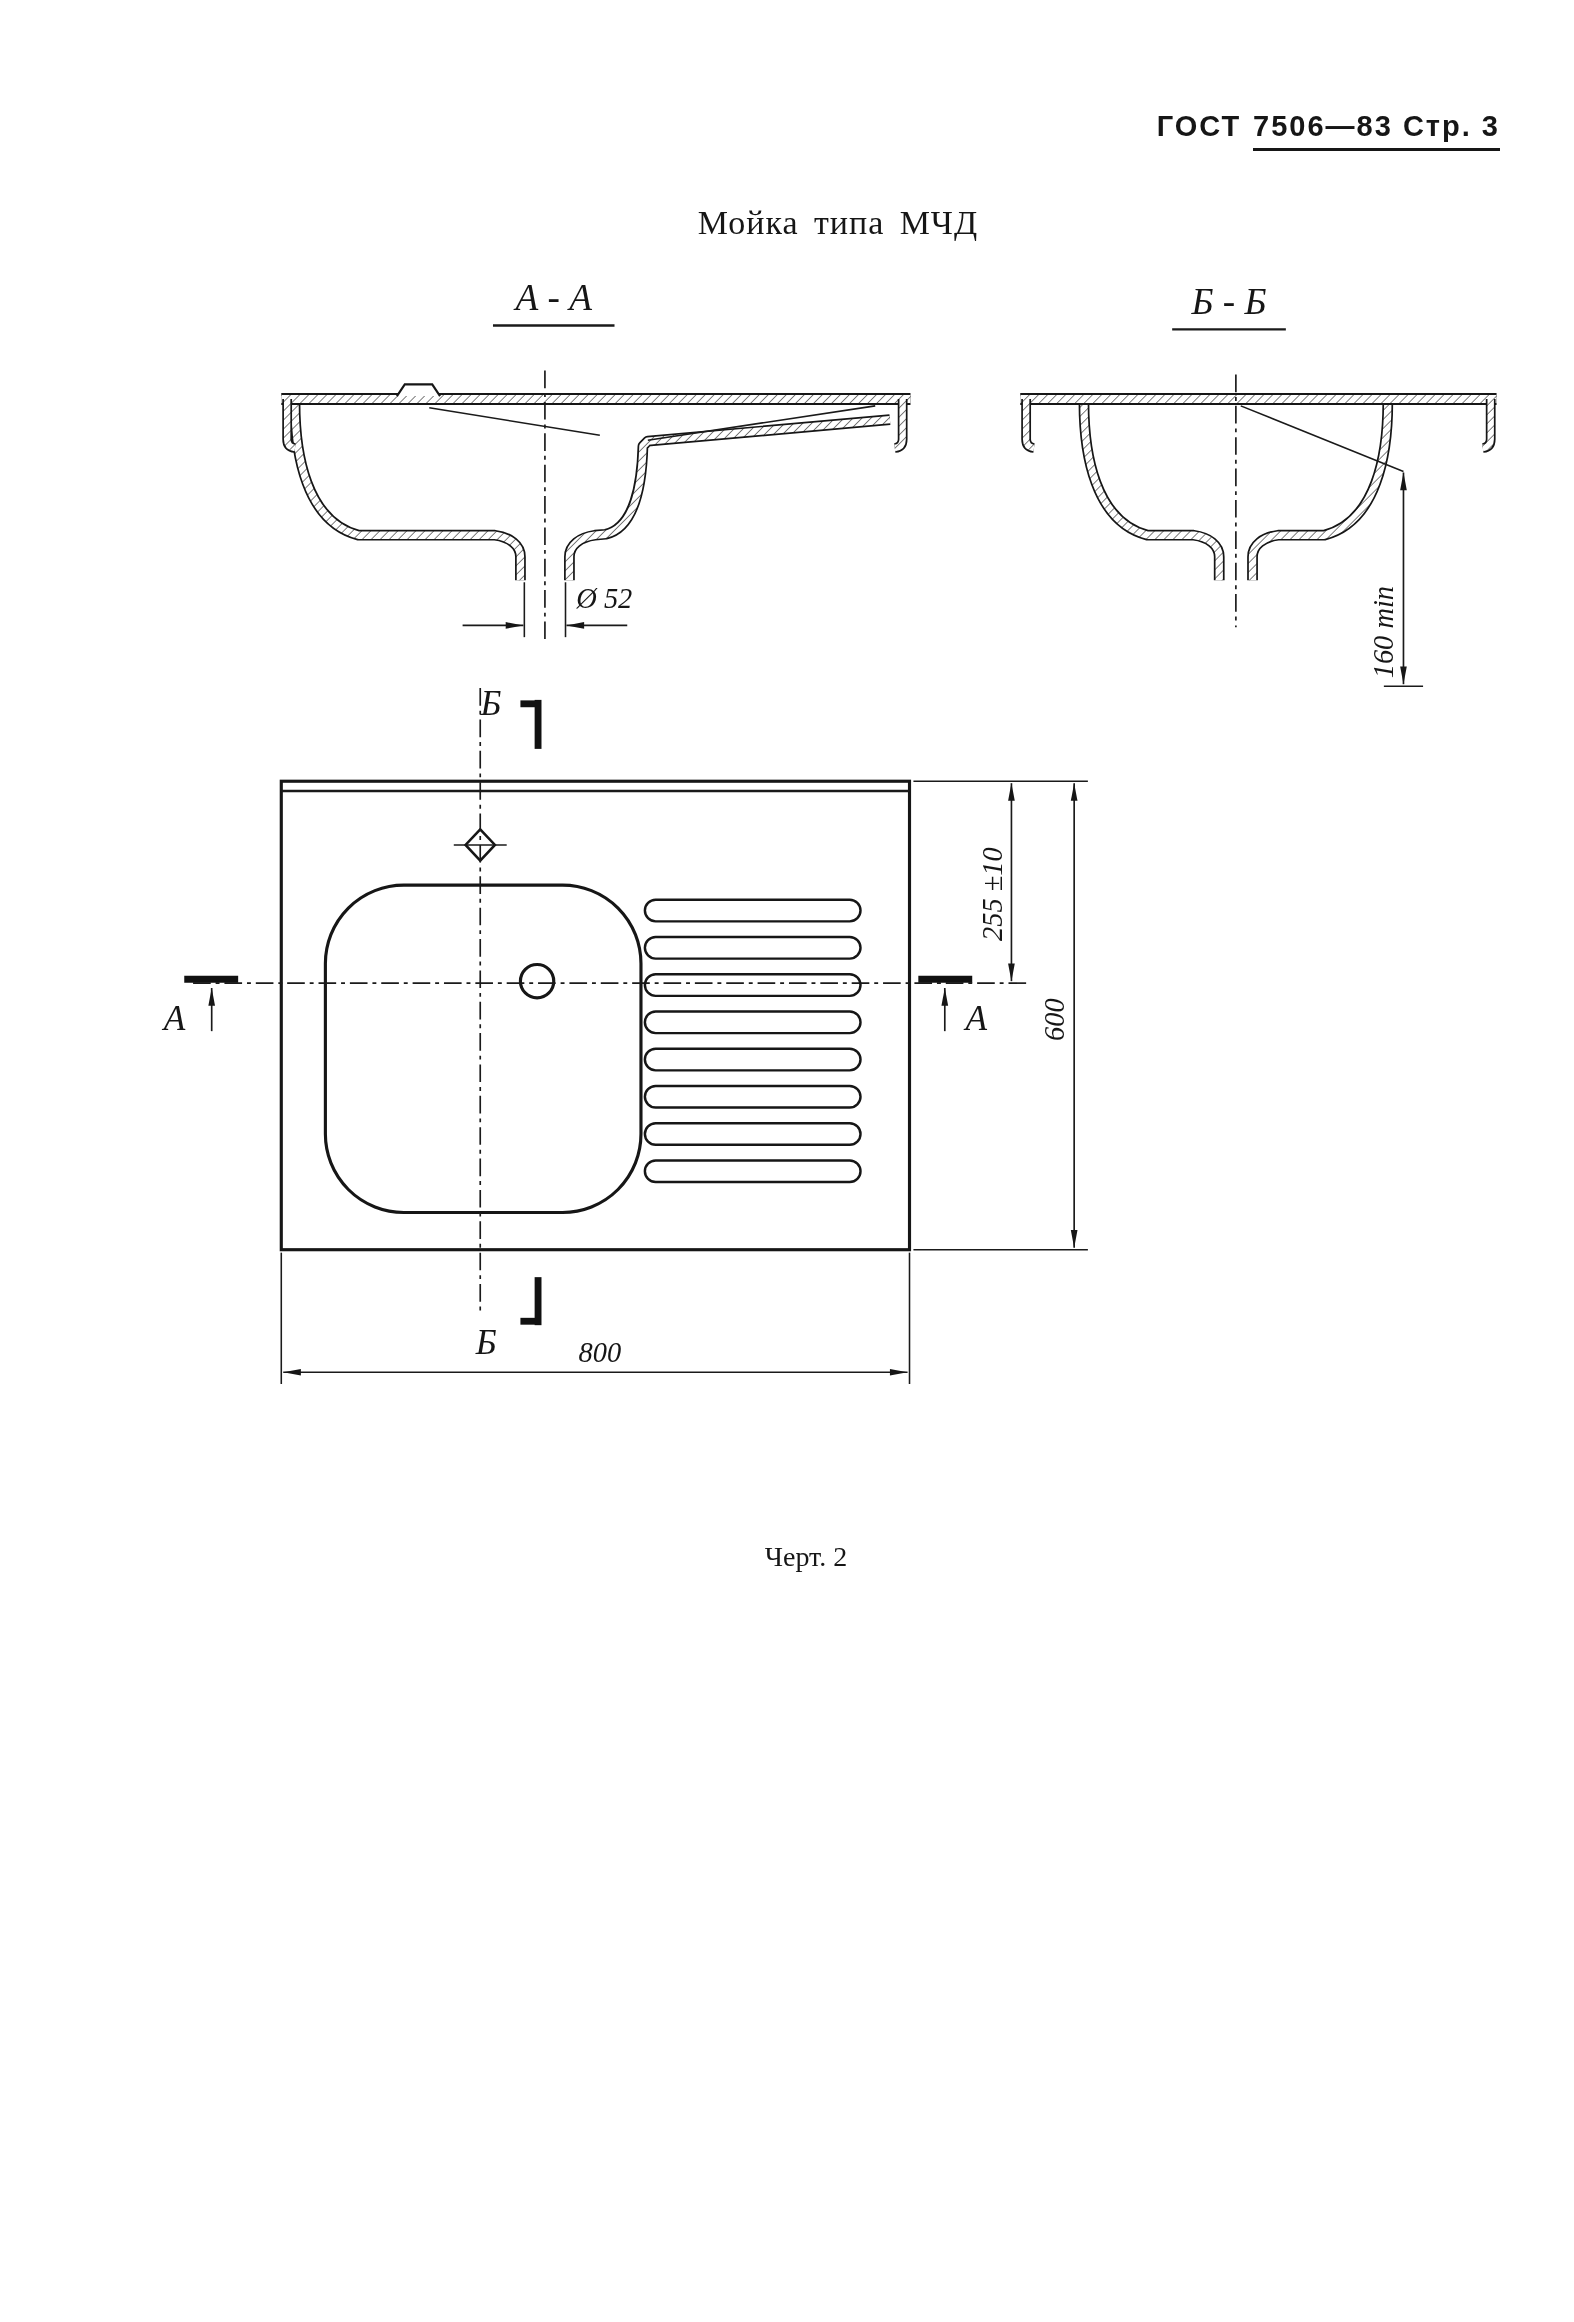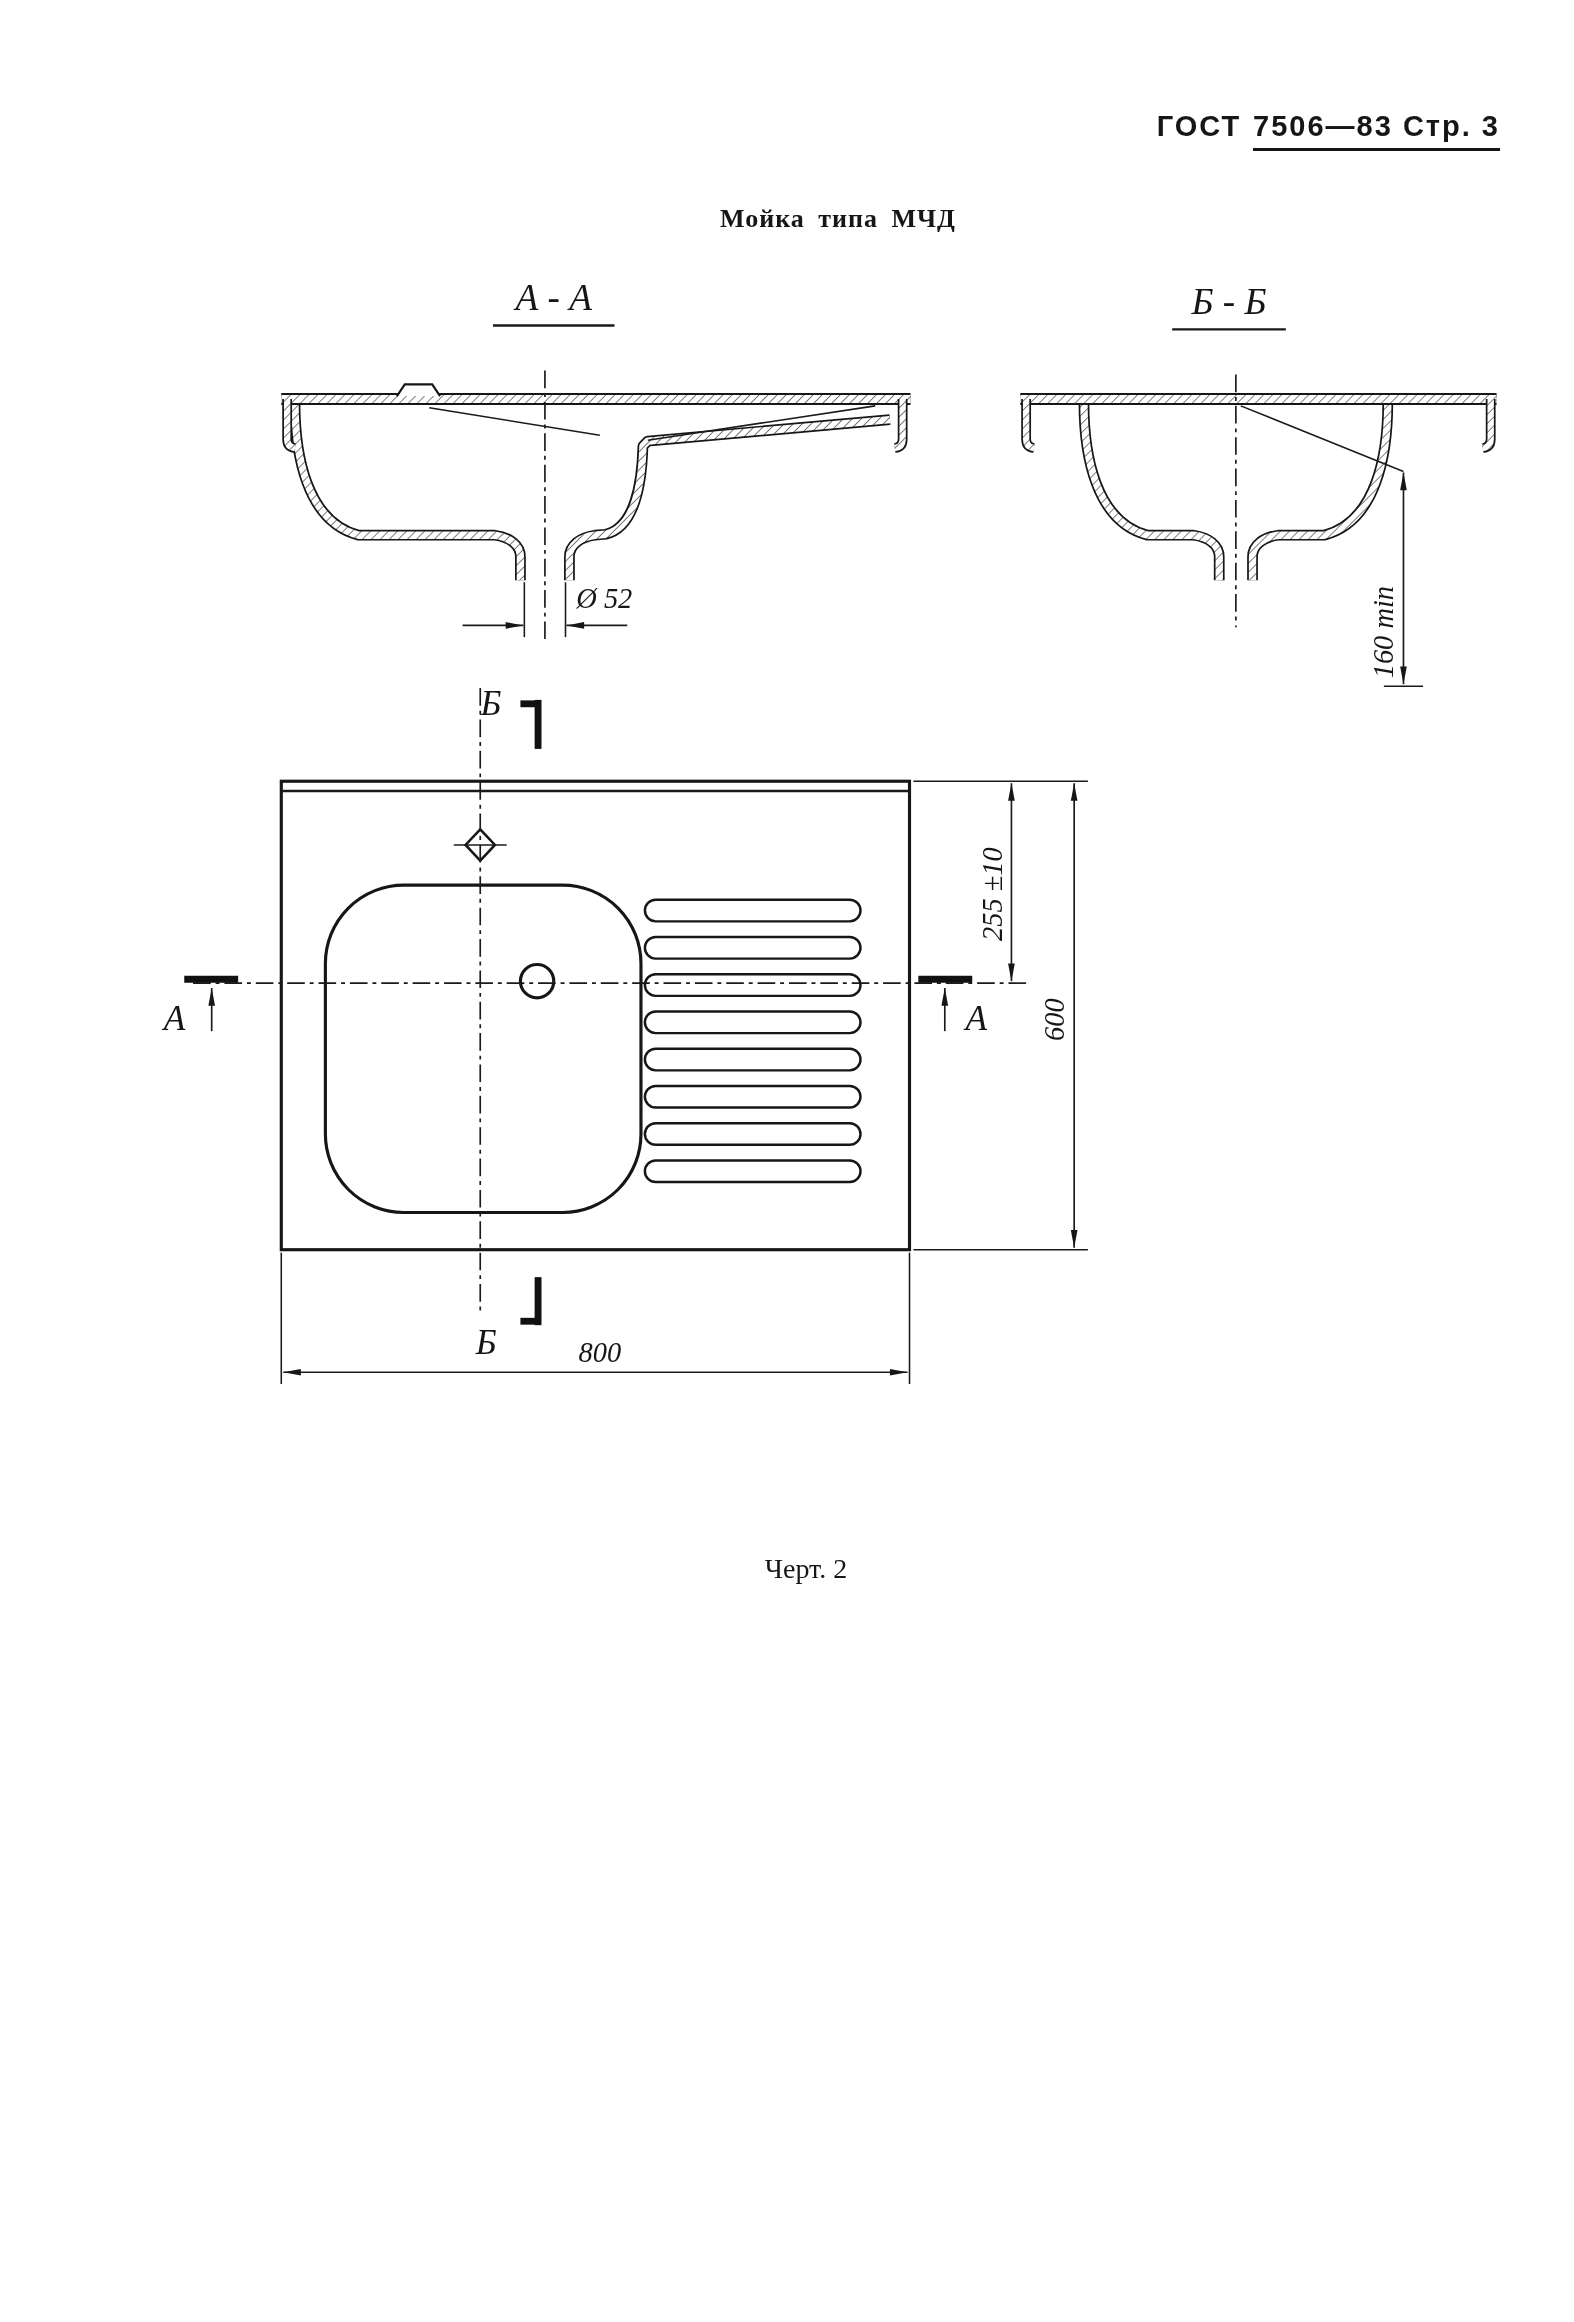--- a/index.html
+++ b/index.html
@@ -3,24 +3,24 @@
 <meta charset="utf-8">
 <style>
   html,body{margin:0;padding:0;background:#ffffff;}
   .page{position:relative;width:1574px;height:2265px;background:#ffffff;overflow:hidden;
         font-family:"Liberation Serif",serif;color:#161616;}
   .hdr{position:absolute;top:110px;right:74px;font-family:"Liberation Sans",sans-serif;
        font-weight:bold;font-size:29px;letter-spacing:2px;white-space:nowrap;}
   .hdr .g{margin-right:11.8px;}
   .hdr .u{display:inline-block;border-bottom:3.4px solid #161616;padding-bottom:4.9px;}
   .ttl{position:absolute;top:204px;left:838px;transform:translateX(-50%);
-       font-weight:bold;font-size:26px;letter-spacing:1px;word-spacing:5.9px;white-space:nowrap;}
+       font-weight:normal;font-size:34px;letter-spacing:1px;word-spacing:5.9px;white-space:nowrap;}
   .notes{position:absolute;top:1433px;left:194px;font-size:28px;line-height:1.3;
          word-spacing:4.9px;white-space:nowrap;}
-  .cap{position:absolute;top:1541px;left:806px;transform:translateX(-50%);font-size:28px;margin-top:12px;}
+  .cap{position:absolute;top:1541px;left:806px;transform:translateX(-50%);font-size:28px;}
   svg{position:absolute;left:0;top:0;}
   svg use{fill:none;stroke-linejoin:round;stroke-linecap:butt;}
   .thin{stroke:#1a1a1a;stroke-width:1.6;fill:none;}
   .med{stroke:#1a1a1a;stroke-width:2.4;fill:none;}
   .bold{stroke:#161616;stroke-width:3.2;fill:#ffffff;}
   .cl{stroke:#1a1a1a;stroke-width:1.7;fill:none;stroke-dasharray:18 5 4 5;}
   .dim{stroke:#1a1a1a;stroke-width:1.7;fill:none;}
   .bar{stroke:#111111;stroke-width:7;fill:none;}
   text{fill:#161616;}
   .seclbl{font:italic 38px "Liberation Serif",serif;}

